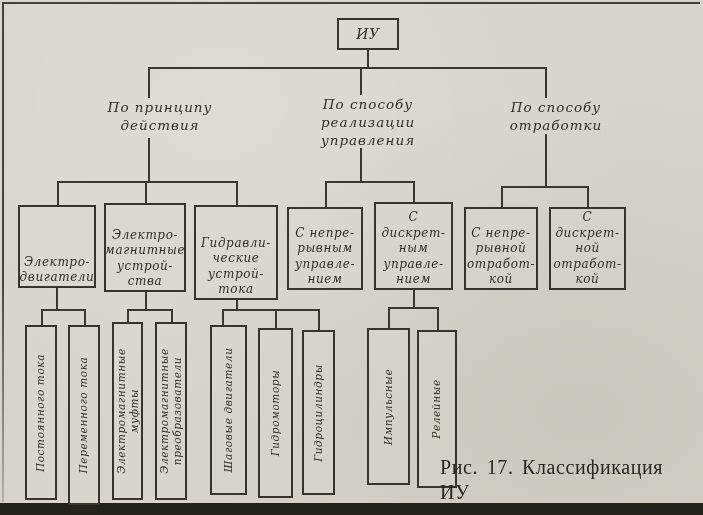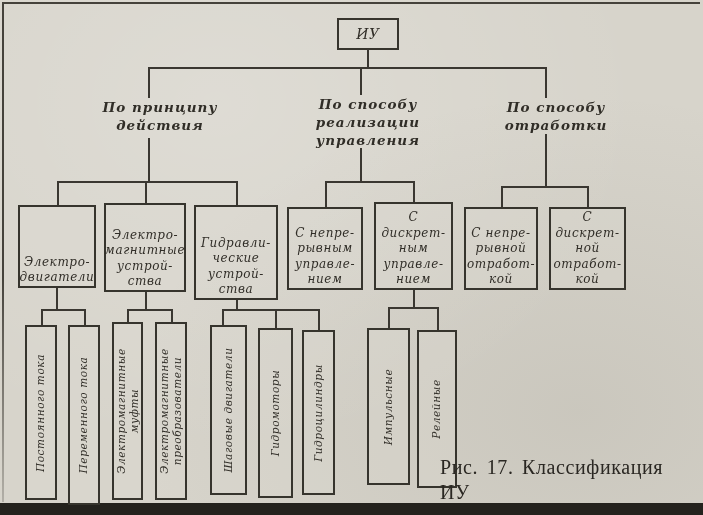--- a/index.html
+++ b/index.html
@@ -39,21 +39,20 @@
   #root-box{display:flex;align-items:center;}
   #root-box .txt{padding-top:0;font-size:14px;}
 
   .branch-label{
     position:absolute;
     font-style:italic;
     font-size:13.5px;line-height:1.35;
     letter-spacing:1px;
     text-align:center;
     white-space:pre-line;
-    font-weight:bold;
   }
 
   .vbox{
     position:absolute;
     border:2px solid #36342d;
     background:rgba(222,219,210,.35);
     box-sizing:border-box;
   }
   .vbox .vt{
     position:absolute;left:50%;top:50%;
@@ -105,21 +104,21 @@
   <div class="box" style="left:104px;top:203px;width:82px;height:89px;">
     <span class="txt">Электро-
 магнитные
 устрой-
 ства</span>
   </div>
   <div class="box" style="left:194px;top:205px;width:84px;height:95px;">
     <span class="txt">Гидравли-
 ческие
 устрой-
-ства</span>
+тока</span>
   </div>
   <div class="box" style="left:287px;top:207px;width:76px;height:83px;">
     <span class="txt">С непре-
 рывным
 управле-
 нием</span>
   </div>
   <div class="box" style="left:374px;top:202px;width:79px;height:88px;">
     <span class="txt">С дискрет-
 ным

